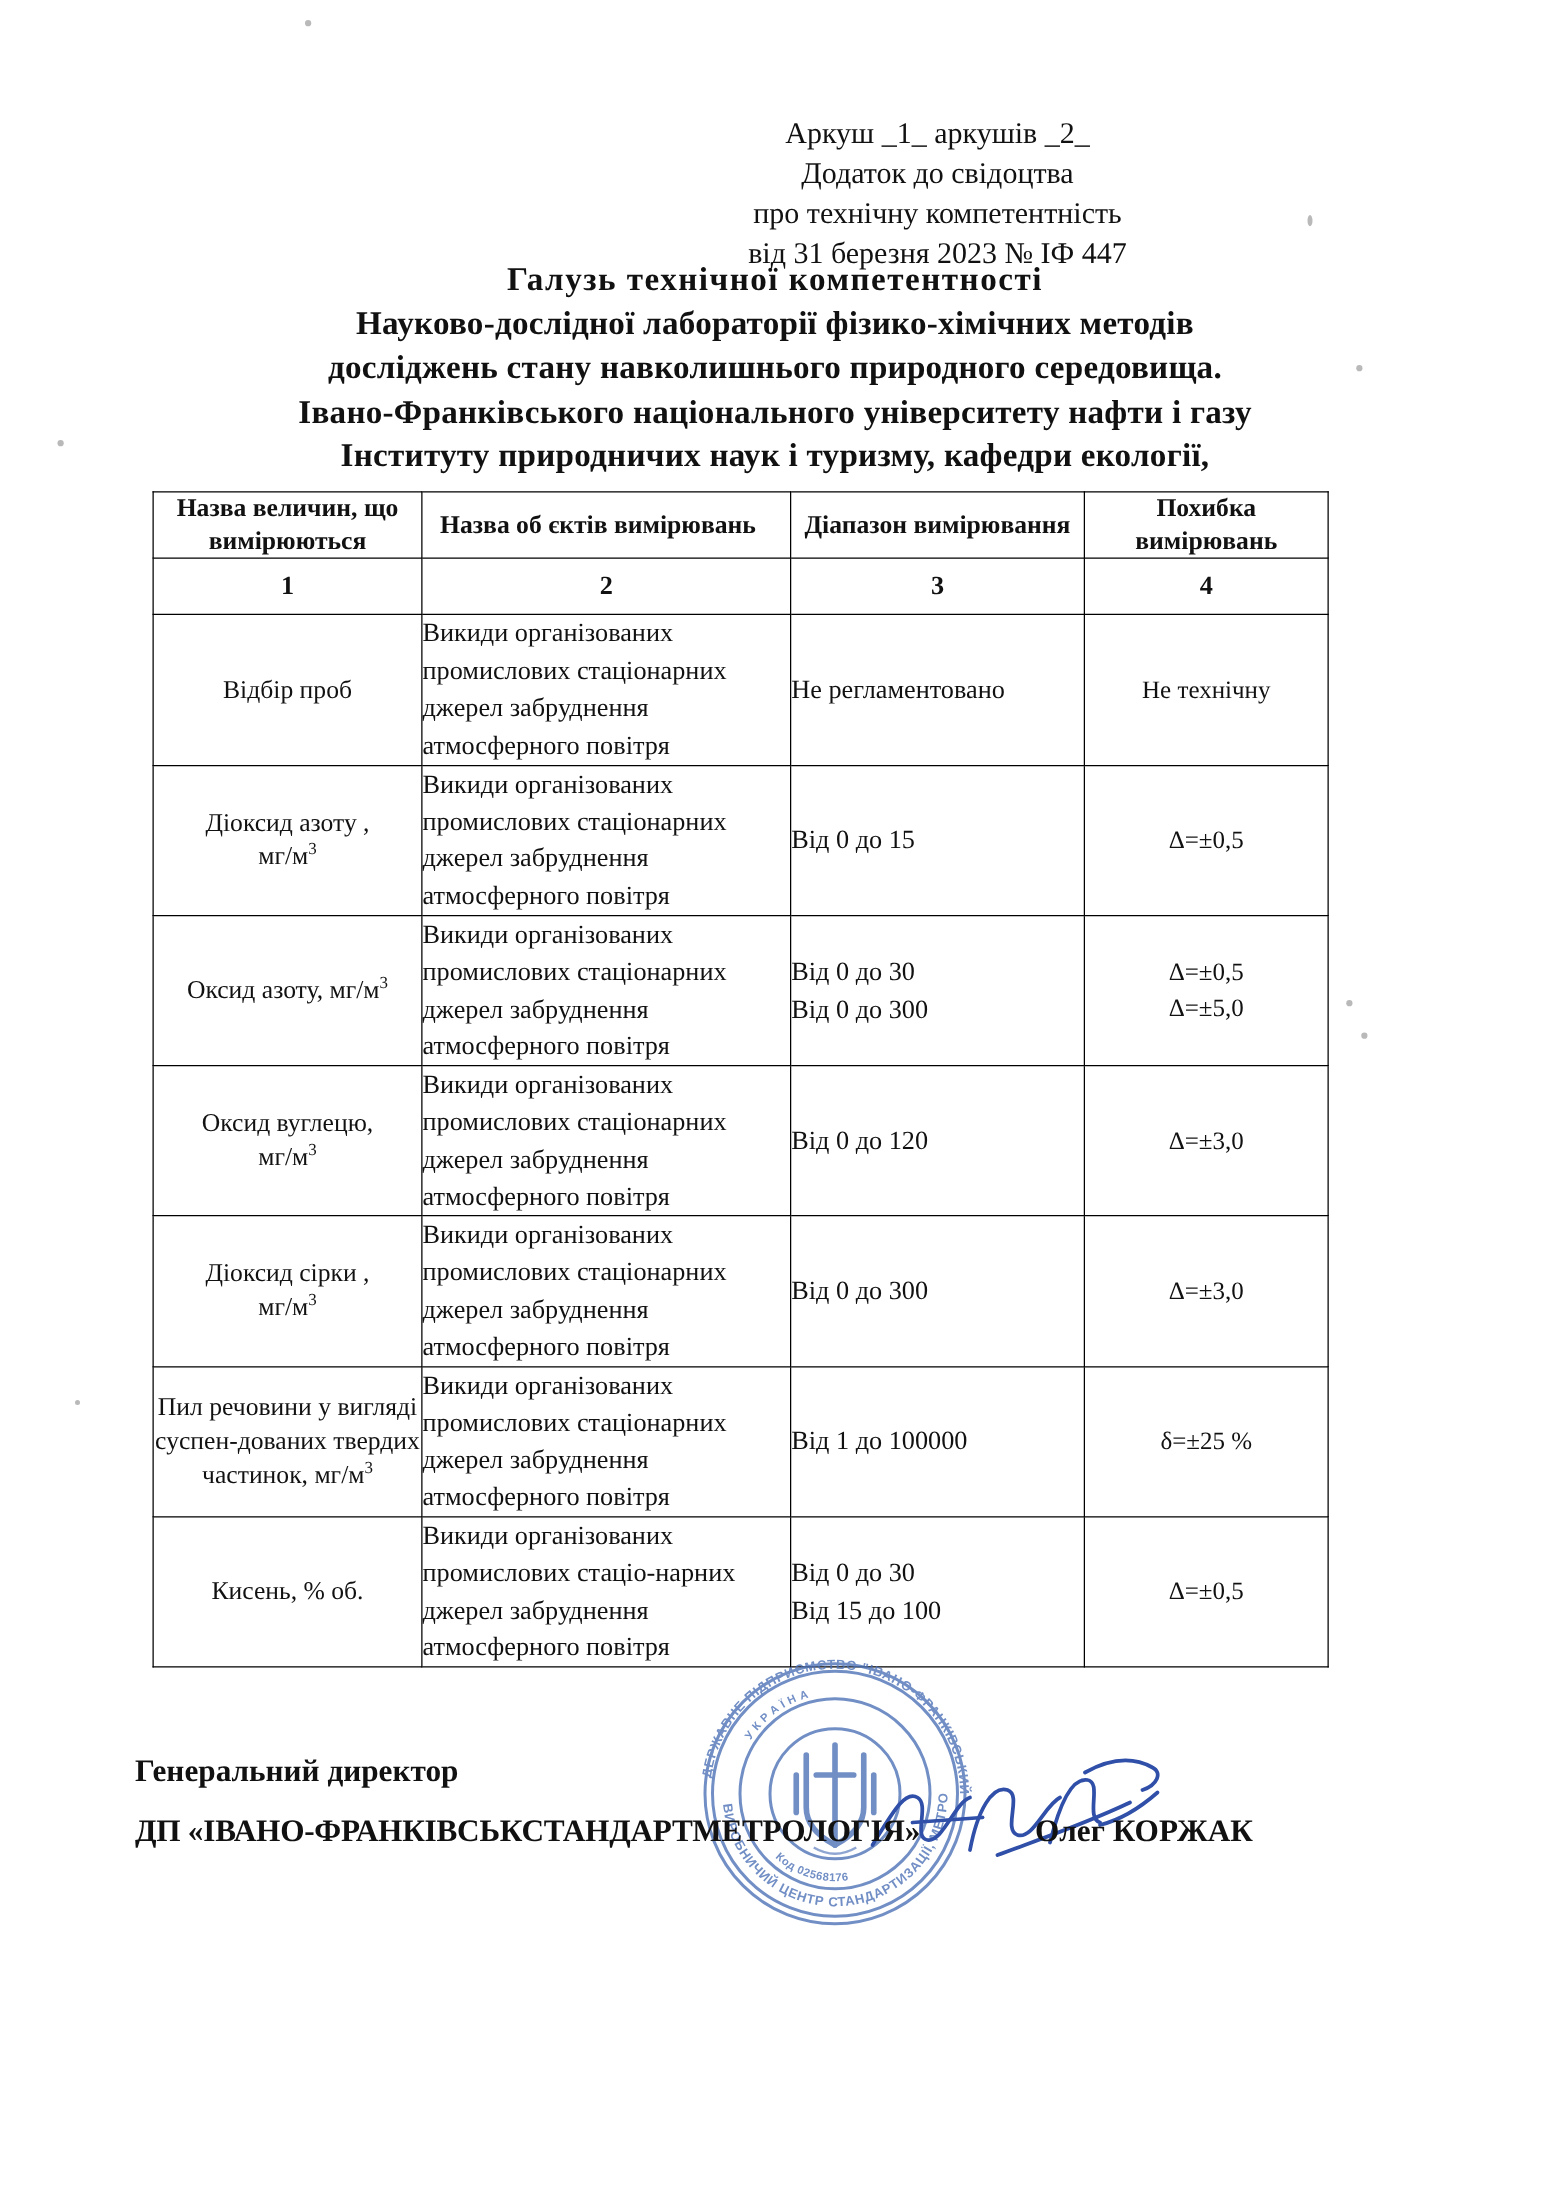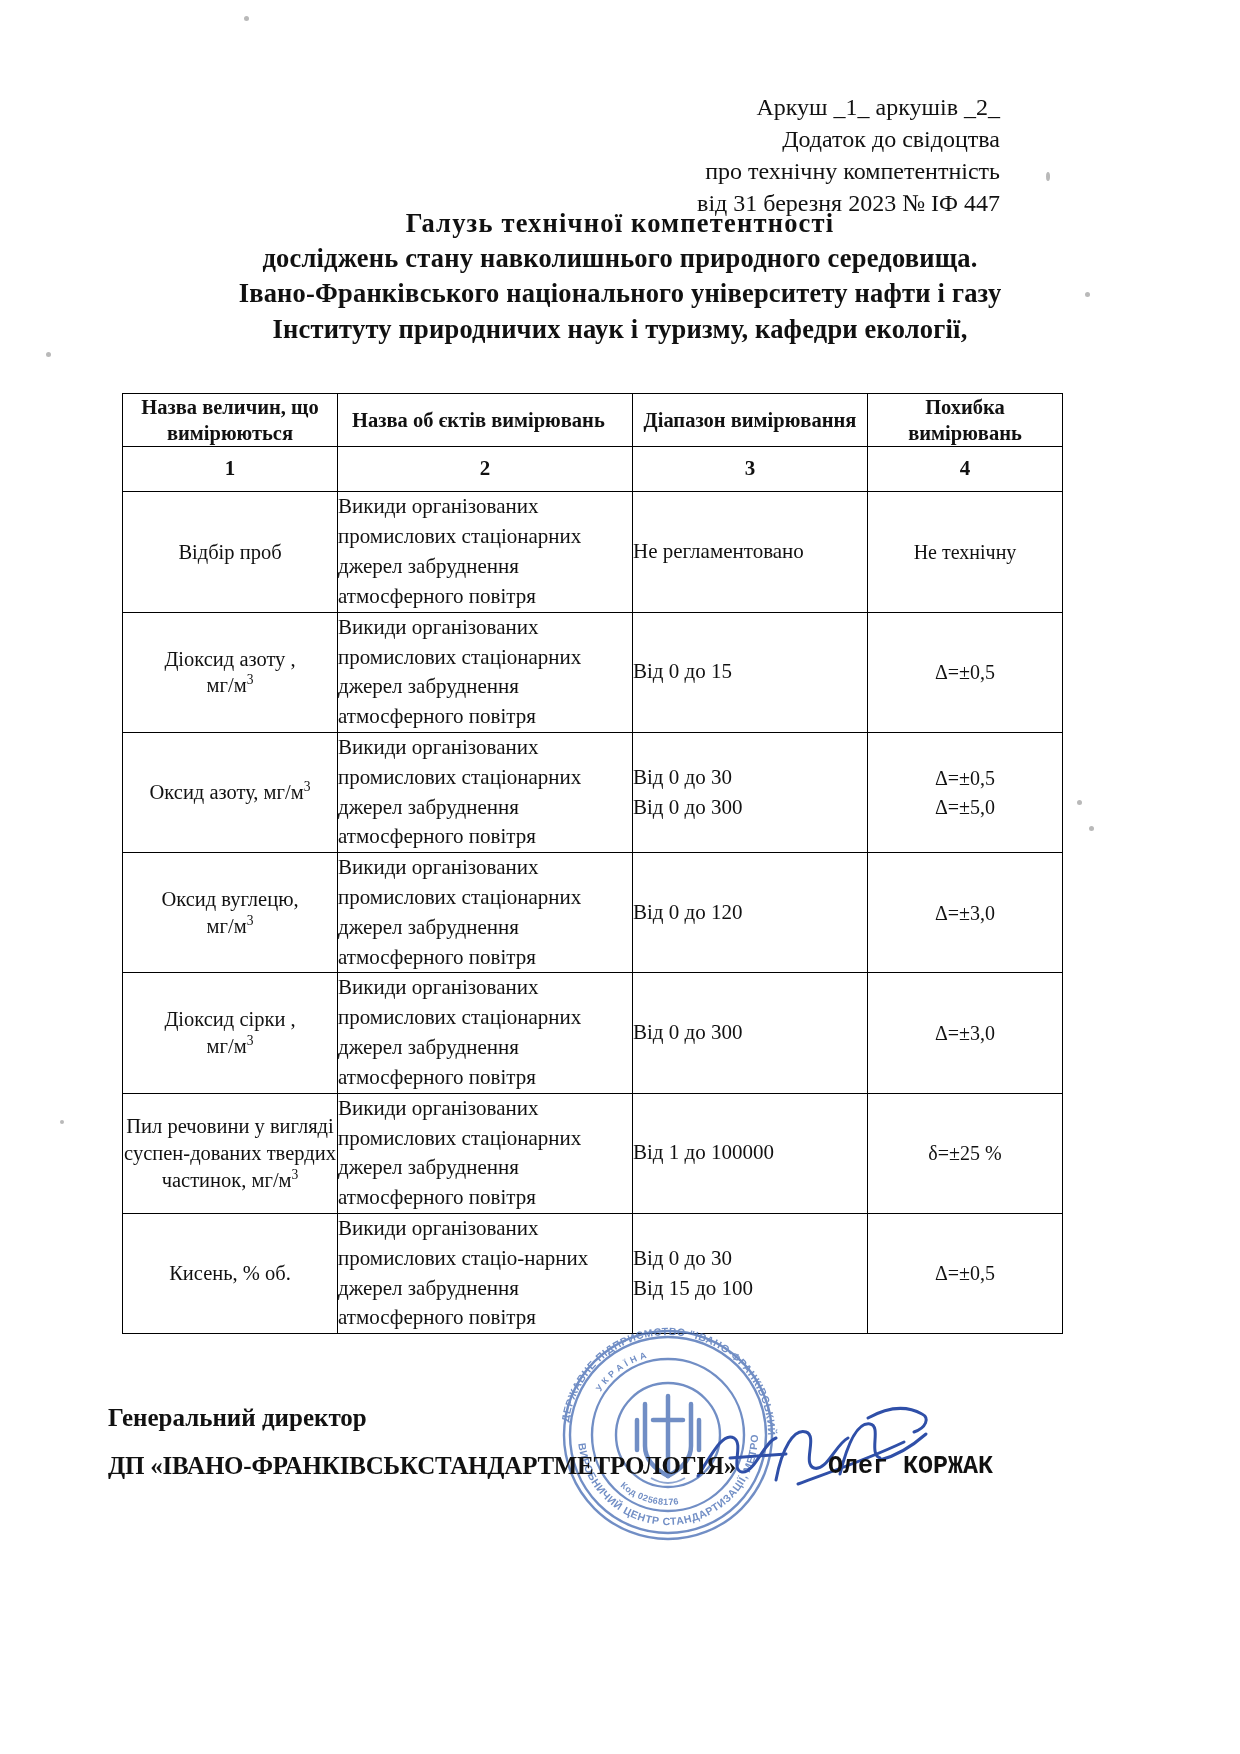--- a/index.html
+++ b/index.html
@@ -16,21 +16,21 @@
 
   
   .speck { position:absolute; background:#b9b9b9; border-radius:50%; }
 
   
   .hdr {
     position:absolute; left:500px; top:92px; width:500px;
     text-align:right;
     font-size:24px; line-height:1.33;
   }
-  .hdr div { white-space:nowrap; }
+  .hdr div { white-space:nowrap;text-align:center; }
 
   
   .title {
     position:absolute; left:60px; top:206px; width:1120px;
     text-align:center;
     font-weight:bold;
     font-size:26.5px;
     line-height:1.33;
     letter-spacing:0.2px;
   }
@@ -88,21 +88,21 @@
   .ftr1 {
     position:absolute; left:108px; top:1404px;
     font-size:25px; font-weight:bold;
   }
   .ftr2 {
     position:absolute; left:108px; top:1452px;
     font-size:25px; font-weight:bold; letter-spacing:-0.2px;
   }
   .ftrname {
     position:absolute; left:828px; top:1452px;
-    font-size:25px; font-weight:bold;font-family:Liberation Mono, monospace;
+    font-size:25px; font-weight:bold;
   }
 
   
   .stamp {
     position:absolute; left:533px; top:1300px;
     width:270px; height:270px;
     pointer-events:none;
     opacity:0.78;
   }
   
@@ -127,20 +127,21 @@
 
   <div class="hdr">
     <div>Аркуш _1_ аркушів _2_</div>
     <div>Додаток до свідоцтва</div>
     <div>про технічну компетентність</div>
     <div>від 31 березня 2023 № ІФ 447</div>
   </div>
 
   <div class="title">
     <div class="t1">Галузь технічної компетентності</div>
+    <div>Науково-дослідної лабораторії фізико-хімічних методів</div>
     <div>досліджень стану навколишнього природного середовища.</div>
     <div>Івано-Франківського національного  університету  нафти і  газу</div>
     <div>Інституту природничих наук і туризму, кафедри екології,</div>
   </div>
 
   <table class="tbl">
     <colgroup>
       <col class="c1">
         <col class="c2">
         <col class="c3">

